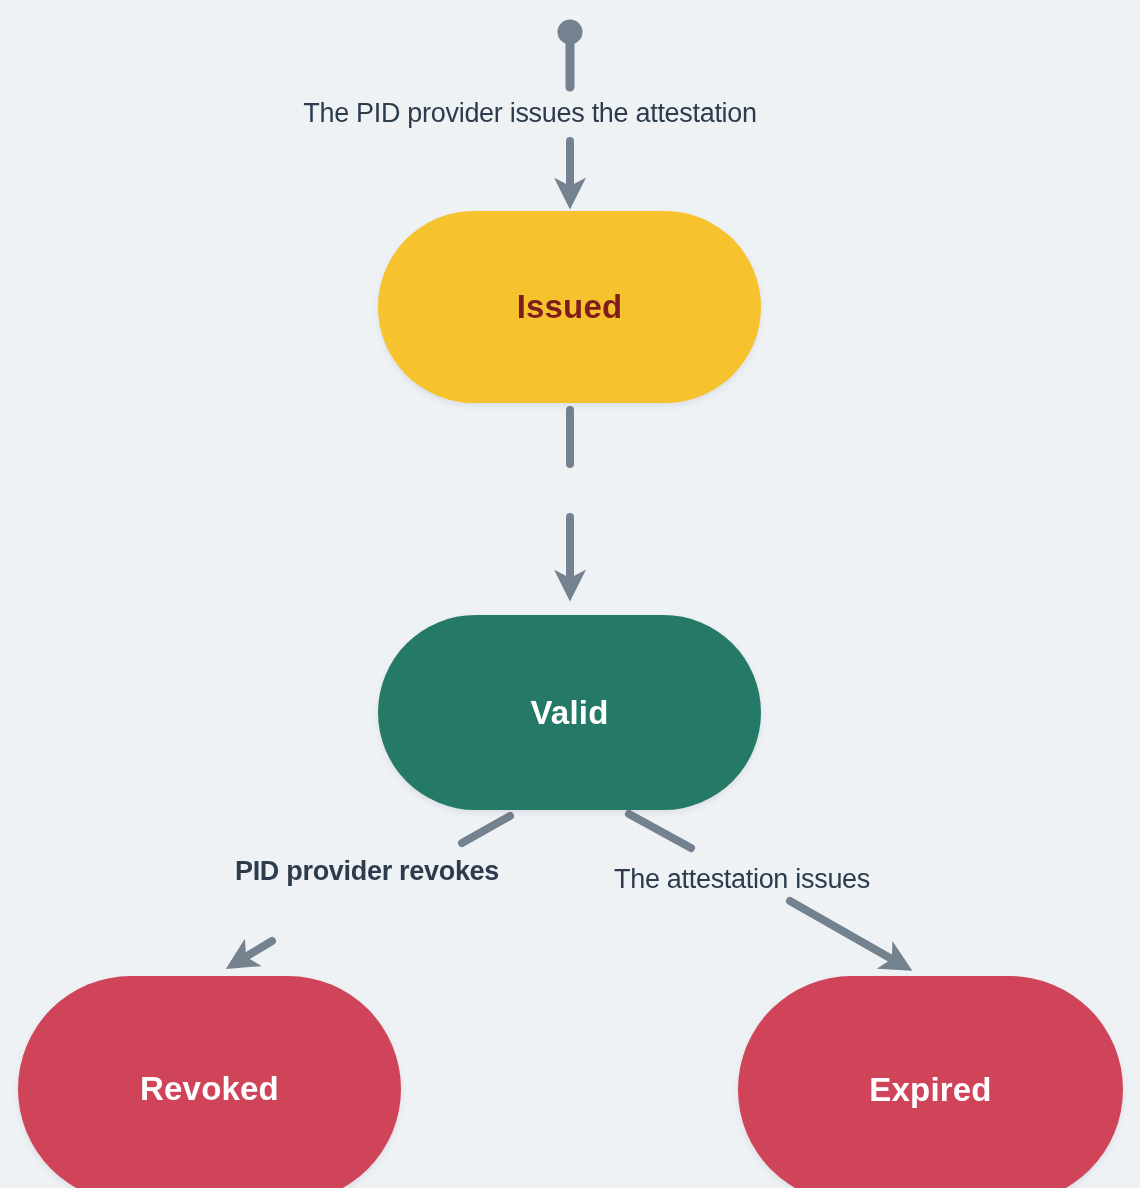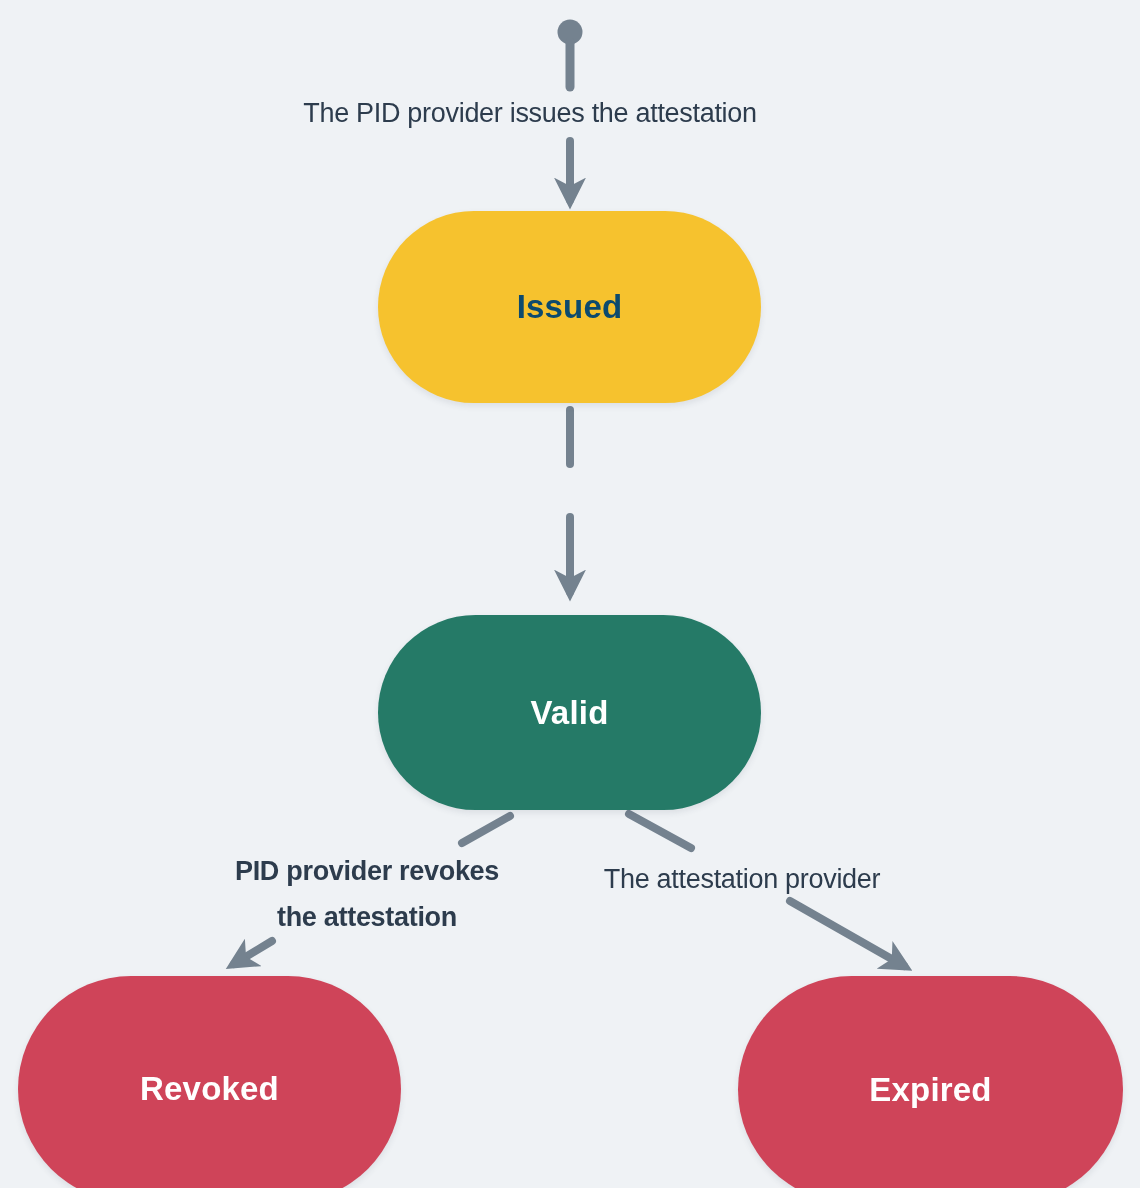--- a/index.html
+++ b/index.html
@@ -87,26 +87,25 @@
 
     <line x1="629" y1="814" x2="691" y2="848"></line>
     <line x1="790" y1="901" x2="904" y2="966" marker-end="url(#arrowhead)"></line>
   </svg>
 
   <div class="edge-label lbl-issue">The PID provider issues the attestation</div>
 
 
   <div class="edge-label lbl-revoke">
     <div>PID provider revokes</div>
-    <div>the attestation</div>
   </div>
 
-  <div class="edge-label lbl-expire">The attestation provider</div>
+  <div class="edge-label lbl-expire">The attestation issues</div>
 
-  <div class="pill pill-issued" style="background: rgb(246, 194, 46); color: #0c4a6e;">
+  <div class="pill pill-issued" style="background: rgb(246, 194, 46); color: #7f1d1d;">
     <span>Issued</span>
   </div>
 
   <div class="pill pill-valid" style="background: rgb(37, 122, 103); color: rgb(255, 255, 255); justify-content: center;">
     <span>Valid</span>
   </div>
 
   <div class="pill pill-revoked" style="background: rgb(207, 68, 89); color: rgb(255, 255, 255);">
     <span>Revoked</span>
   </div>

